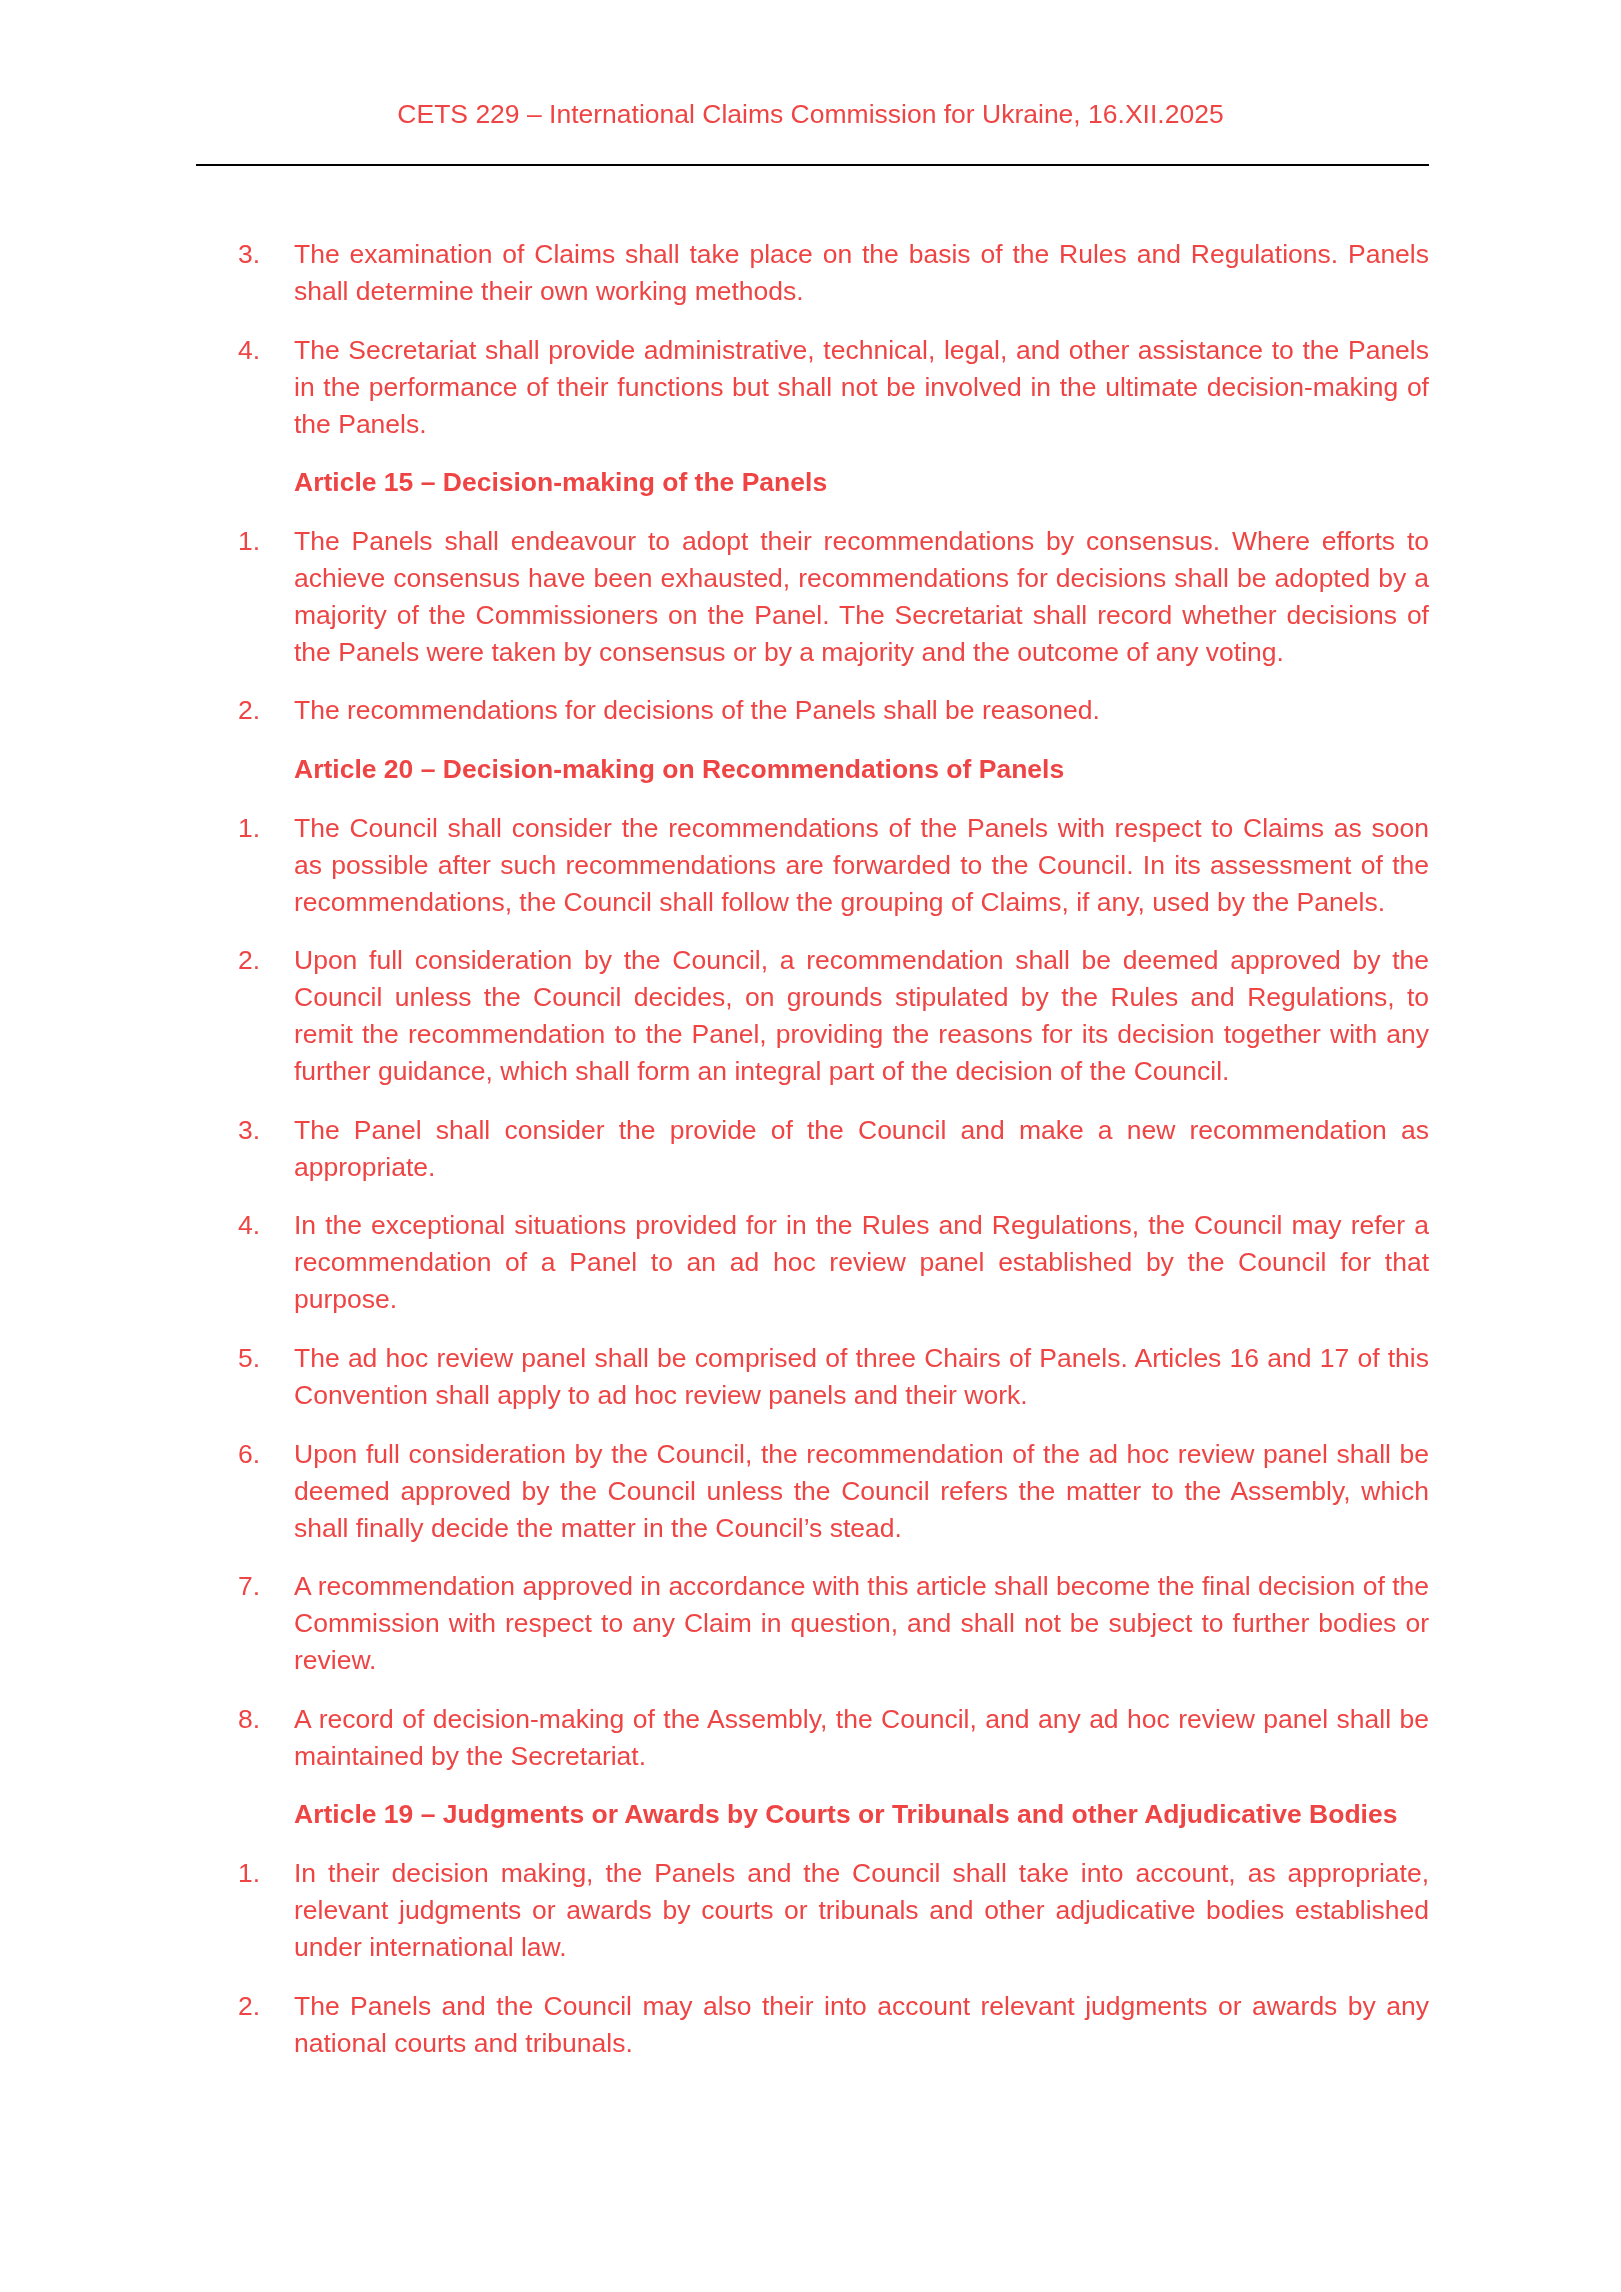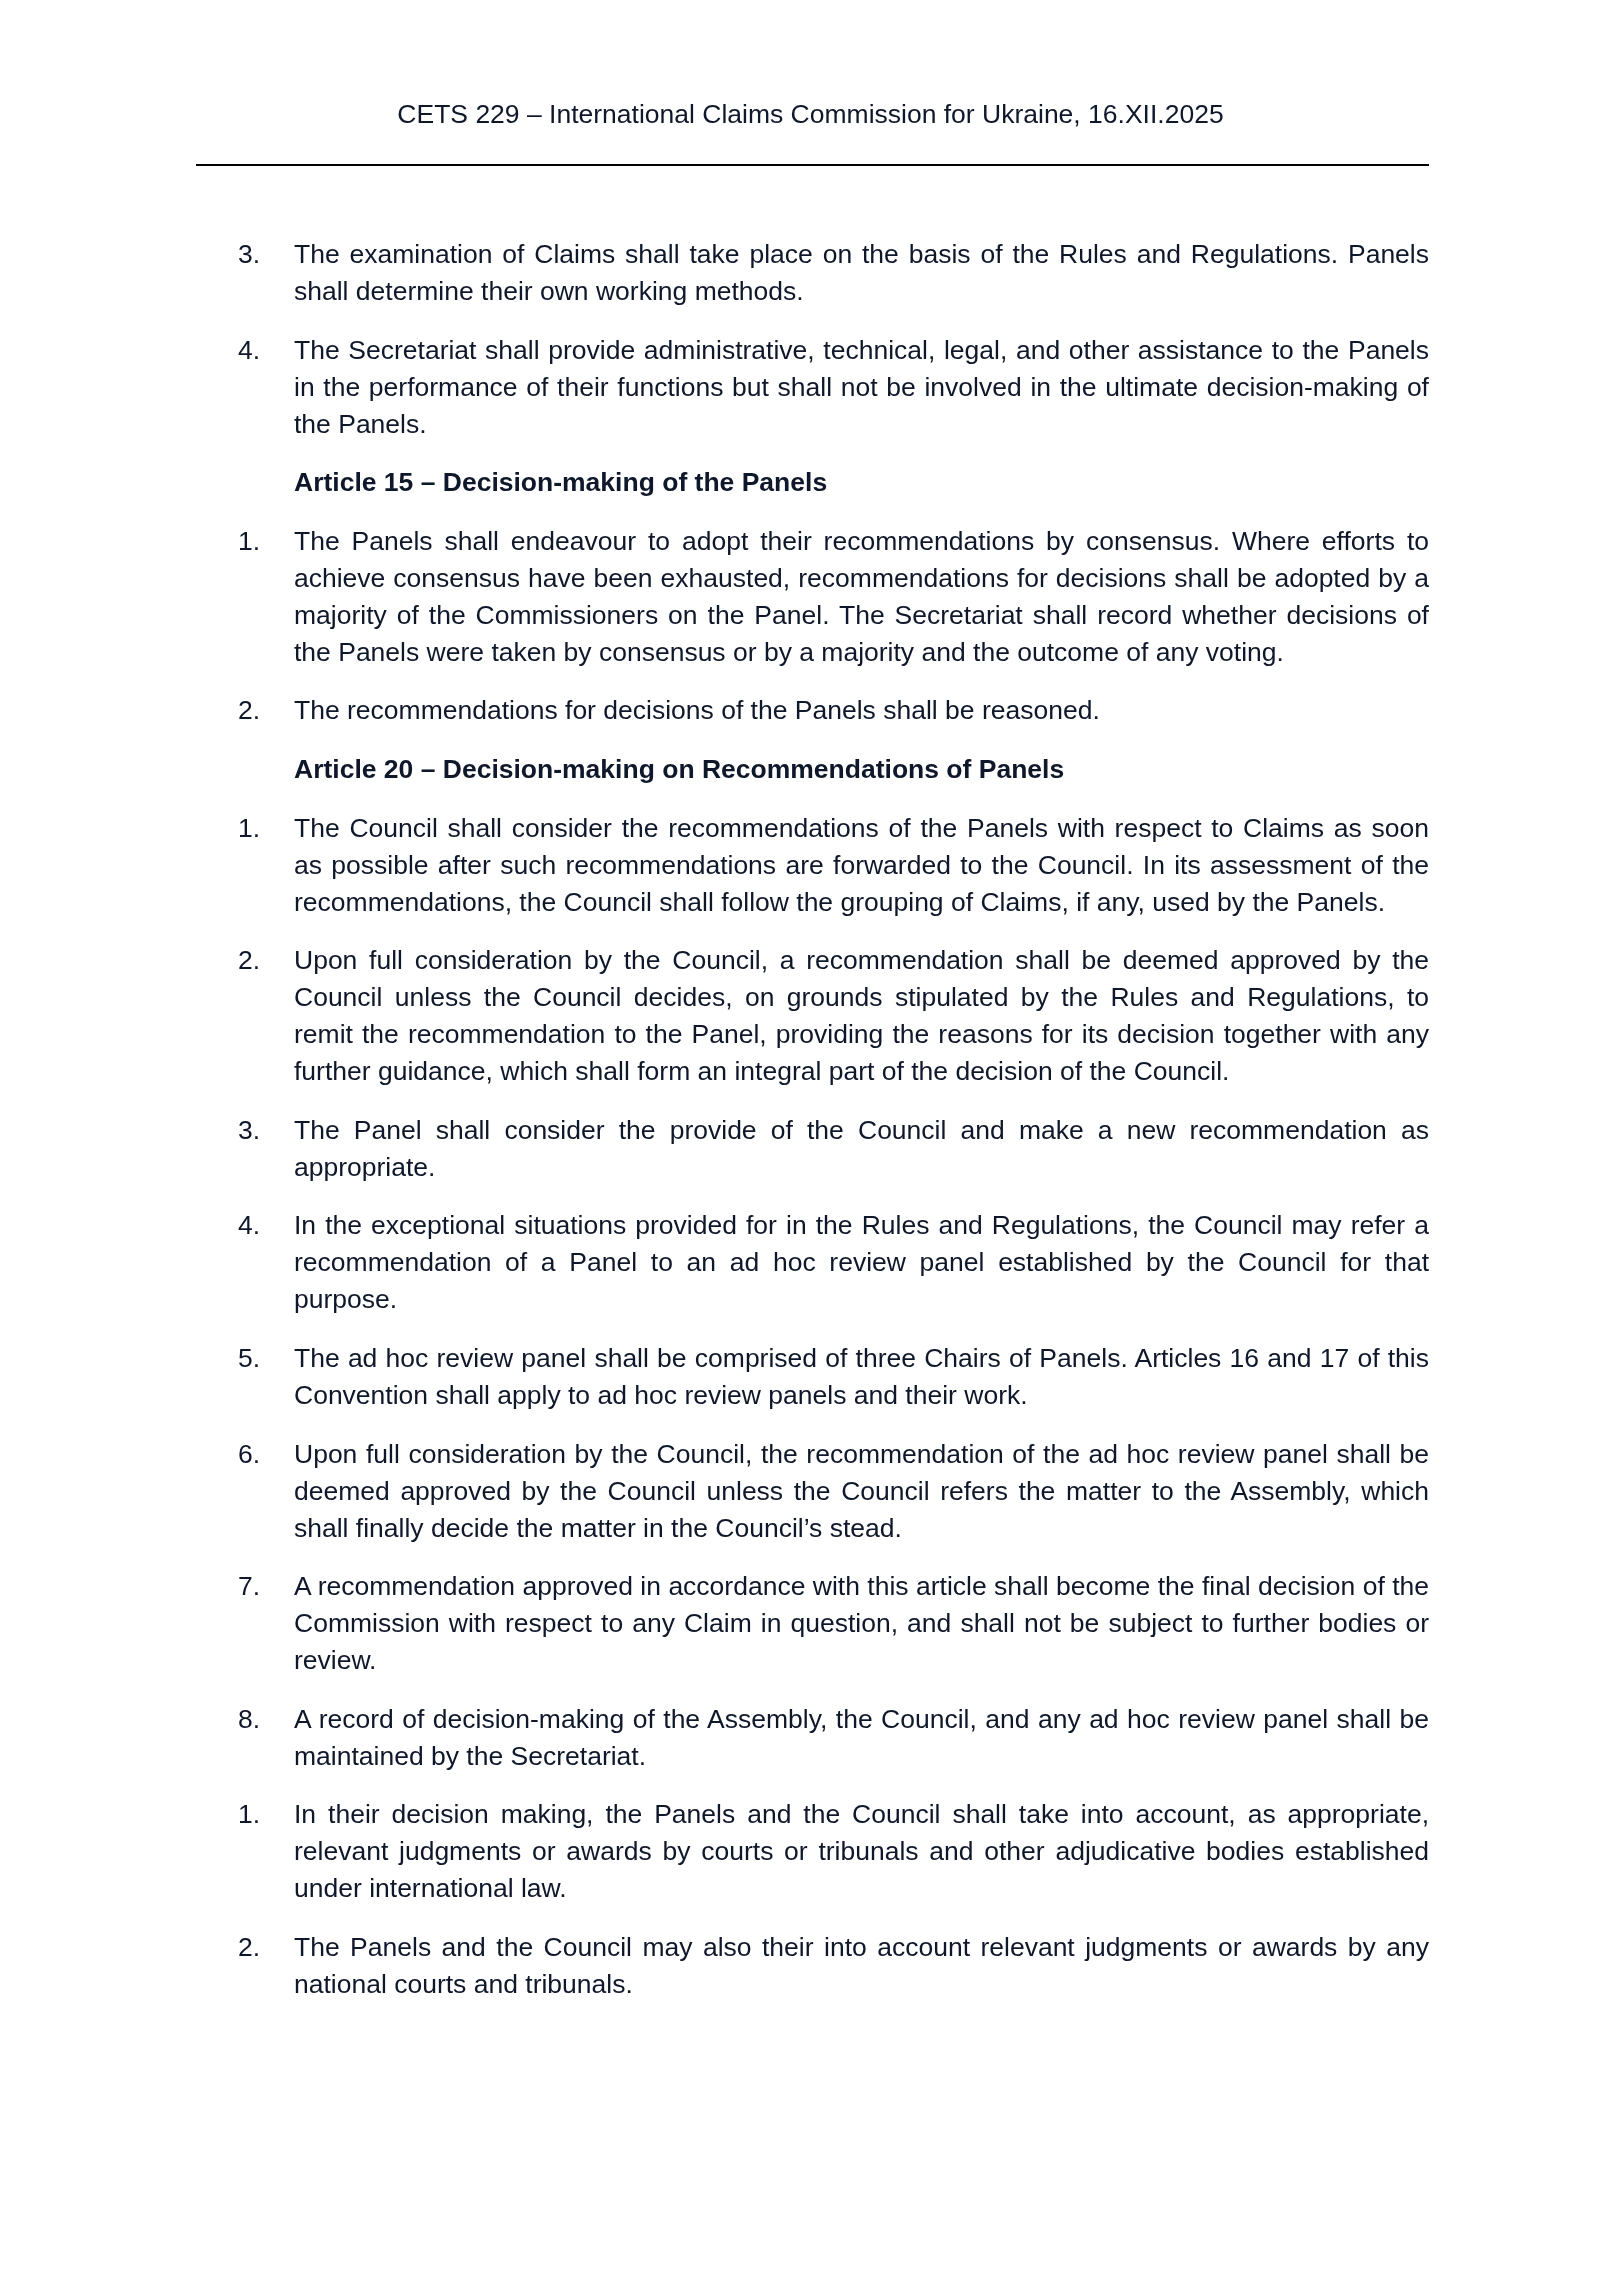--- a/index.html
+++ b/index.html
@@ -5,21 +5,21 @@
   html, body {
     margin: 0;
     padding: 0;
     background: #ffffff;
   }
   .page {
     position: relative;
     width: 1621px;
     height: 2293px;
     background: #ffffff;
-    color: #0f172a;
+    color: #ef4444;
     font-family: "Liberation Sans", "DejaVu Sans", sans-serif;
     font-size: 26.5px;
     line-height: 37px;
     overflow: hidden;
   }
   .header {
     position: absolute;
     top: 96px;
     left: 0;
     width: 100%;
@@ -131,20 +131,21 @@
     <div class="item">
       <div class="num">7.</div>
       <div class="text">A recommendation approved in accordance with this article shall become the final decision of the Commission with respect to any Claim in question, and shall not be subject to further bodies or review.</div>
     </div>
 
     <div class="item">
       <div class="num">8.</div>
       <div class="text">A record of decision-making of the Assembly, the Council, and any ad hoc review panel shall be maintained by the Secretariat.</div>
     </div>
 
+    <div class="heading">Article 19 – Judgments or Awards by Courts or Tribunals and other Adjudicative Bodies</div>
 
     <div class="item">
       <div class="num">1.</div>
       <div class="text">In their decision making, the Panels and the Council shall take into account, as appropriate, relevant judgments or awards by courts or tribunals and other adjudicative bodies established under international law.</div>
     </div>
 
     <div class="item">
       <div class="num">2.</div>
       <div class="text">The Panels and the Council may also their into account relevant judgments or awards by any national courts and tribunals.</div>
     </div>

